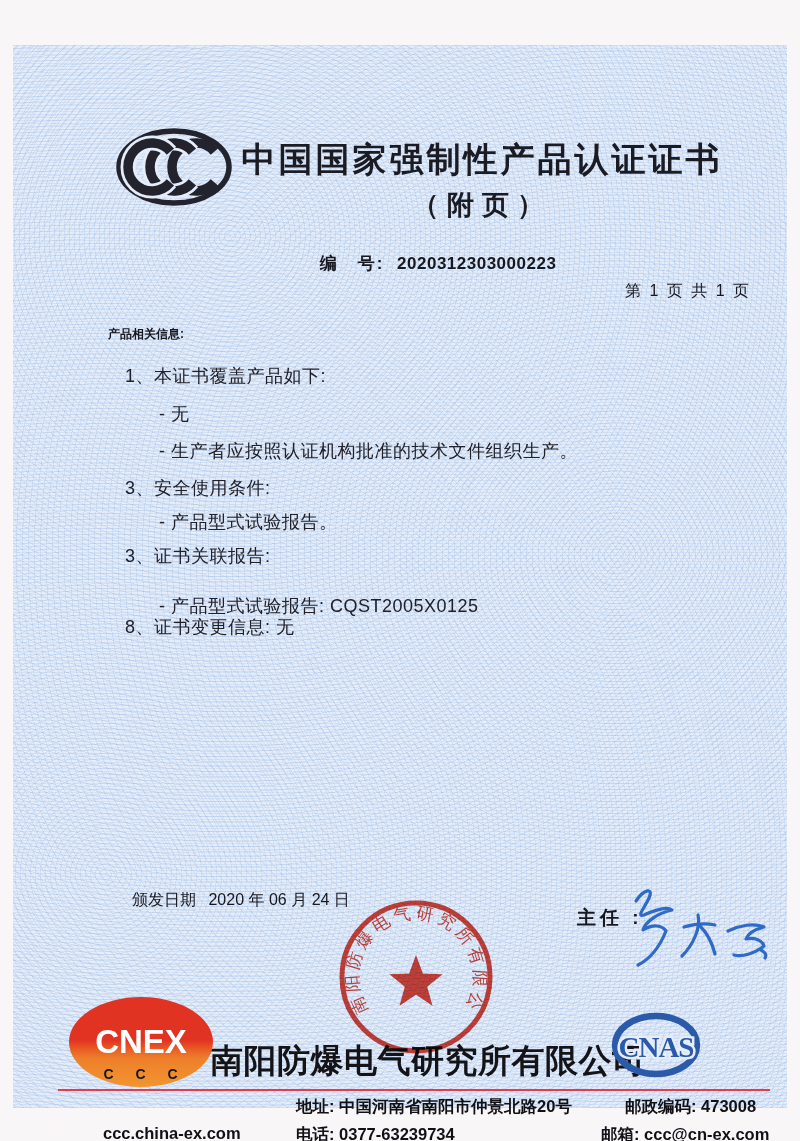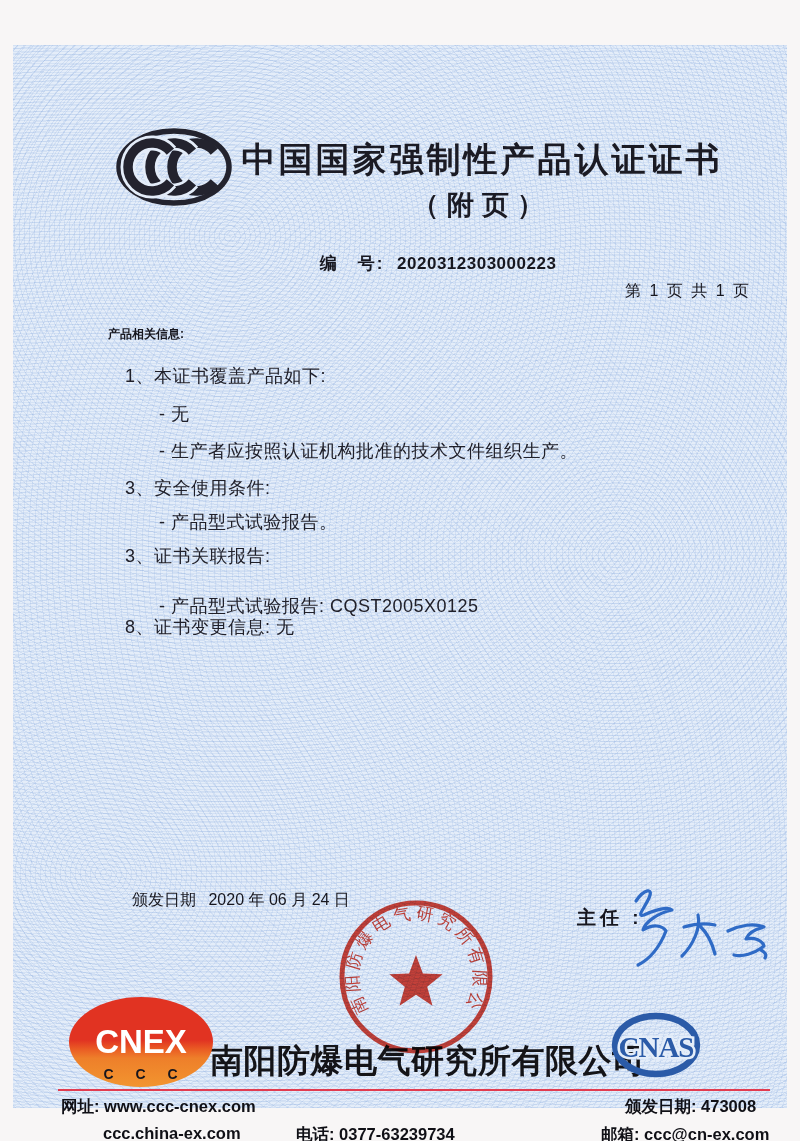--- a/index.html
+++ b/index.html
@@ -123,35 +123,35 @@
       <text x="80" y="84" text-anchor="middle" font-size="14" font-weight="bold" letter-spacing="9" font-family="Liberation Sans, sans-serif" fill="#15151d">C C C</text>
     </svg>
 
     <svg class="abs" style="left:598px;top:966px;" width="90" height="68" viewBox="0 0 90 68">
       <ellipse cx="45" cy="34" rx="41" ry="29" fill="none" stroke="#2b5ba8" stroke-width="6.5"></ellipse>
       <text x="45" y="46" text-anchor="middle" font-size="29" font-weight="bold" font-family="Liberation Serif, serif" fill="#2b5ba8" stroke="#e4edf9" stroke-width="5" paint-order="stroke" letter-spacing="-1">CNAS</text>
     </svg>
 
     <div class="abs redline"></div>
 
-    <div class="abs ft" style="left:48px;top:1051px;">
-      <span>网址:</span>
-      <span>www.ccc-cnex.com</span>
-    </div>
     <div class="abs ft" style="left:90px;top:1079px;">
       <span>ccc.china-ex.com</span>
     </div>
 
+    <div class="abs ft" style="left:283px;top:1051px;">
+      <span>地址:</span>
+      <span>中国河南省南阳市仲景北路20号</span>
+    </div>
     <div class="abs ft" style="left:283px;top:1079px;">
       <span>电话:</span>
       <span>0377-63239734</span>
     </div>
 
     <div class="abs ft" style="left:612px;top:1051px;">
-      <span>颁发日期:</span>
+      <span>邮政编码:</span>
       <span>473008</span>
     </div>
     <div class="abs ft" style="left:588px;top:1079px;">
       <span>邮箱:</span>
       <span>ccc@cn-ex.com</span>
     </div>
 
   </div>
 </div>
 

